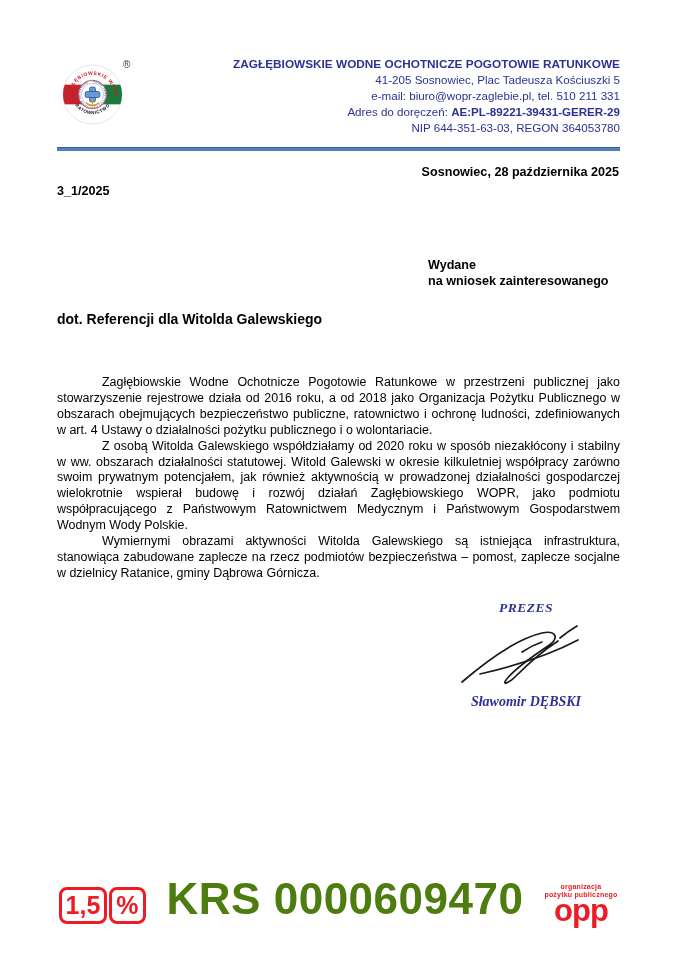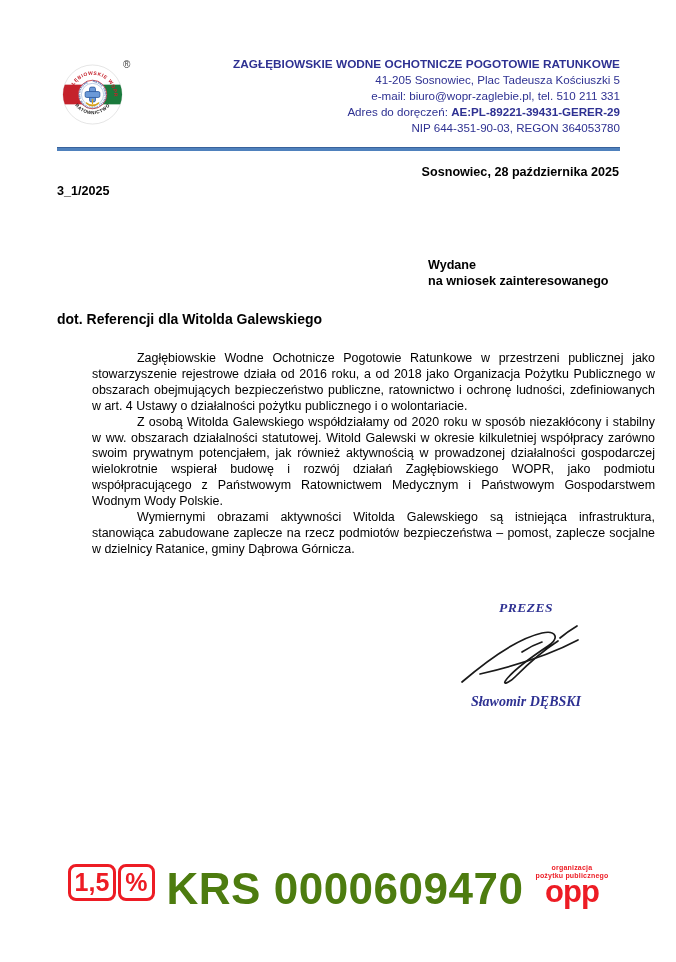--- a/index.html
+++ b/index.html
@@ -18,34 +18,34 @@
   }
   .org-name { font-weight:bold; font-size:11.8px; }
   .delivery-value { font-weight:bold; }
   .rule { position:absolute; top:147px; left:57px; width:563px; height:4px; background:#4f81bd; border-top:1px solid #38629b; }
   
   .place-date { position:absolute; top:165px; right:57px; font-weight:bold; font-size:12.6px; }
   .ref-number { position:absolute; top:184px; left:57px; font-weight:bold; font-size:12.6px; }
   .issued-block { position:absolute; top:258px; left:428px; font-weight:bold; font-size:12.6px; line-height:15.5px; }
   .subject-line { position:absolute; top:311px; left:57px; font-weight:bold; font-size:14px; }
   
-  .body-text { position:absolute; top:351px; left:57px; width:563px; font-size:12.45px; line-height:15.9px; text-align:justify;margin-left:35px; }
+  .body-text { position:absolute; top:375px; left:57px; width:563px; font-size:12.45px; line-height:15.9px; text-align:justify; }
   .body-text p { margin:0; text-indent:45px; }
   
   .sign-block {
     position:absolute; top:600px; left:426px; width:200px; text-align:center;
     color:#2e3192; font-family:"Liberation Serif", serif; font-style:italic; font-weight:bold;
   }
   .sign-title { font-size:13.5px; letter-spacing:0.5px; }
   .sig-svg { display:block; margin:2px auto 0 auto; }
   .sign-name { font-size:14px; margin-top:4px; }
   
   .footer {
     position:absolute; top:864px; left:0; width:676px; height:60px;
-    display:flex; justify-content:center; align-items:flex-start; gap:12px;
+    display:flex; justify-content:center; align-items:flex-end; gap:21px;
   }
   .pct-badge { display:flex; gap:2px; align-items:stretch; }
   .pct-cell {
     border:3.5px solid #ed1c24; border-radius:8px; color:#ed1c24;
     font-weight:bold; font-size:25px; line-height:1;
     display:flex; align-items:center; padding:3px 4px;
   }
   .krs-text { color:#4d7c0f; font-weight:bold; font-size:44px; letter-spacing:0.5px; white-space:nowrap; }
   .opp-logo { color:#ed1c24; text-align:center; line-height:1; }
   .opp-small { font-size:7px; font-weight:bold; line-height:7.5px; letter-spacing:0.2px; }
@@ -93,21 +93,21 @@
       <text x="32" y="58.5" font-size="2.4" fill="#555555" text-anchor="middle">· · · · · · ·</text>
     </svg>
   </div>
   <span class="reg-mark">®</span>
 
   <div class="header-block">
     <div class="org-name">ZAGŁĘBIOWSKIE WODNE OCHOTNICZE POGOTOWIE RATUNKOWE</div>
     <div>41-205 Sosnowiec, Plac Tadeusza Kościuszki 5</div>
     <div>e-mail: biuro@wopr-zaglebie.pl, tel. 510 211 331</div>
     <div><span>Adres do doręczeń: </span><span class="delivery-value">AE:PL-89221-39431-GERER-29</span></div>
-    <div>NIP 644-351-90-03, REGON 364053780</div>
+    <div>NIP 644-351-63-03, REGON 364053780</div>
   </div>
 
   <div class="rule"></div>
 
   <div class="place-date">Sosnowiec, 28 października 2025</div>
   <div class="ref-number">3_1/2025</div>
 
   <div class="issued-block">
     <div>Wydane</div>
     <div>na wniosek zainteresowanego</div>

